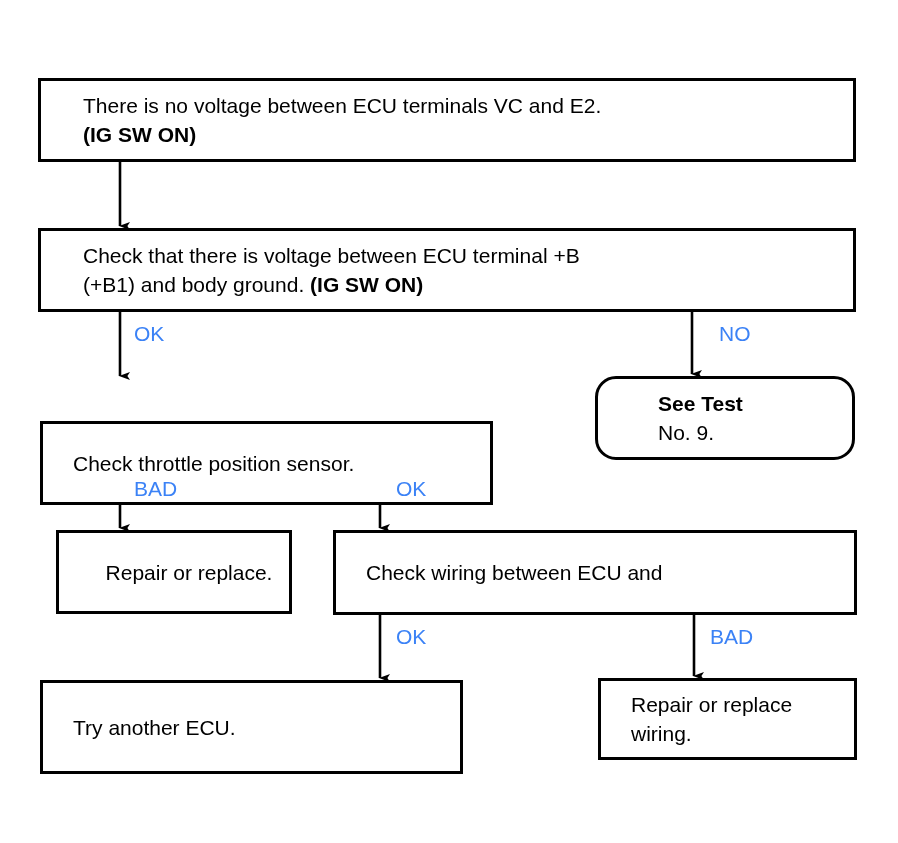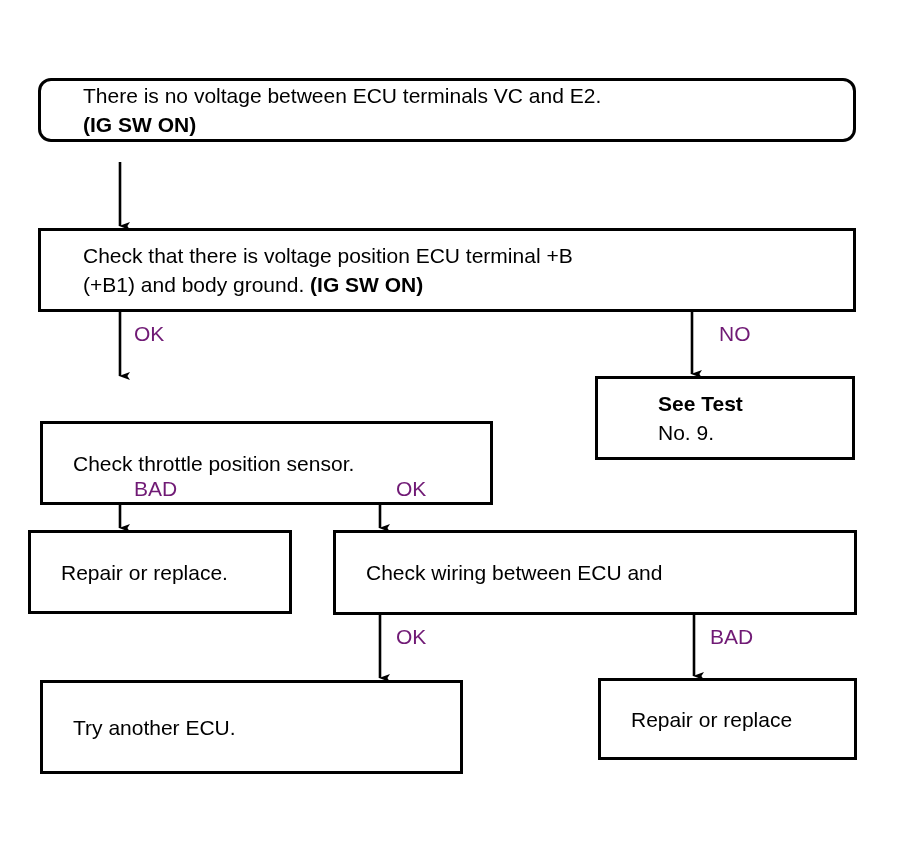--- a/index.html
+++ b/index.html
@@ -51,21 +51,21 @@
   .node-box.indent-xl .node-text {
     padding-left: 60px;
   }
   .node-box.indent-md .node-text {
     padding-left: 30px;
   }
   .edge-label {
     position: absolute;
     font-family: "Liberation Sans", sans-serif;
     font-size: 21px;
-    color: #701a75;
+    color: #3b82f6;
     white-space: pre;
   }
 </style>
 </head>
 <body>
 
 <div id="page">
 
   <svg class="flow-svg" viewBox="0 0 898 843" xmlns="http://www.w3.org/2000/svg">
     <defs>
@@ -78,46 +78,47 @@
         <path d="M120,312 L120,376" stroke="#000000" stroke-width="2.6" fill="none" marker-end="url(#arrowhead)"></path>
         <path d="M692,312 L692,374" stroke="#000000" stroke-width="2.6" fill="none" marker-end="url(#arrowhead)"></path>
         <path d="M120,462 L120,528" stroke="#000000" stroke-width="2.6" fill="none" marker-end="url(#arrowhead)"></path>
         <path d="M380,462 L380,528" stroke="#000000" stroke-width="2.6" fill="none" marker-end="url(#arrowhead)"></path>
         <path d="M380,615 L380,678" stroke="#000000" stroke-width="2.6" fill="none" marker-end="url(#arrowhead)"></path>
         <path d="M694,615 L694,676" stroke="#000000" stroke-width="2.6" fill="none" marker-end="url(#arrowhead)"></path>
       </g>
   </svg>
 
   <div id="node-layer">
-      <div class="node-box indent-lg" style="left: 38px; top: 78px; width: 818px; height: 64px; border-color: rgb(0, 0, 0); border-radius: 13px;">
+      <div class="node-box indent-lg" style="left: 38px; top: 78px; width: 818px; height: 84px; border-color: rgb(0, 0, 0);">
         <div class="node-text">There is no voltage between ECU terminals VC and E2.</div>
         <div class="node-text bold">(IG SW ON)</div>
       </div>
       <div class="node-box indent-lg" style="left: 38px; top: 228px; width: 818px; height: 84px; border-color: rgb(0, 0, 0);">
-        <div class="node-text">Check that there is voltage position ECU terminal +B</div>
+        <div class="node-text">Check that there is voltage between ECU terminal +B</div>
         <div class="node-text">(+B1) and body ground. <b>(IG SW ON)</b></div>
       </div>
       <div class="node-box indent-md" style="left: 40px; top: 378px; width: 453px; height: 84px; border-color: rgb(0, 0, 0); margin-top: 43px;">
         <div class="node-text">Check throttle position sensor.</div>
       </div>
-      <div class="node-box indent-xl" style="left: 595px; top: 376px; width: 260px; height: 84px; border-color: rgb(0, 0, 0);">
+      <div class="node-box indent-xl" style="left: 595px; top: 376px; width: 260px; height: 84px; border-color: rgb(0, 0, 0); border-radius: 21px;">
         <div class="node-text bold">See Test</div>
         <div class="node-text">No. 9.</div>
       </div>
-      <div class="node-box indent-md" style="left: 28px; top: 530px; width: 264px; height: 84px; border-color: rgb(0, 0, 0);">
+      <div class="node-box indent-md" style="left: 56px; top: 530px; width: 236px; height: 84px; border-color: rgb(0, 0, 0); align-items: center;">
         <div class="node-text">Repair or replace.</div>
       </div>
       <div class="node-box indent-md" style="left: 333px; top: 530px; width: 524px; height: 85px; border-color: rgb(0, 0, 0);">
         <div class="node-text">Check wiring between ECU and</div>
       </div>
       <div class="node-box indent-md" style="left: 40px; top: 680px; width: 423px; height: 94px; border-color: rgb(0, 0, 0);">
         <div class="node-text">Try another ECU.</div>
       </div>
       <div class="node-box indent-md" style="left: 598px; top: 678px; width: 259px; height: 82px; border-color: rgb(0, 0, 0);">
         <div class="node-text">Repair or replace</div>
+        <div class="node-text">wiring.</div>
       </div>
     </div>
   <div id="label-layer">
       <div class="edge-label" style="left: 134px; top: 322px;">OK</div>
       <div class="edge-label" style="left: 706px; top: 322px; margin-left: 13px;">NO</div>
       <div class="edge-label" style="left: 134px; top: 477px;">BAD</div>
       <div class="edge-label" style="left: 396px; top: 477px;">OK</div>
       <div class="edge-label" style="left: 396px; top: 625px;">OK</div>
       <div class="edge-label" style="left: 710px; top: 625px;">BAD</div>
     </div>

